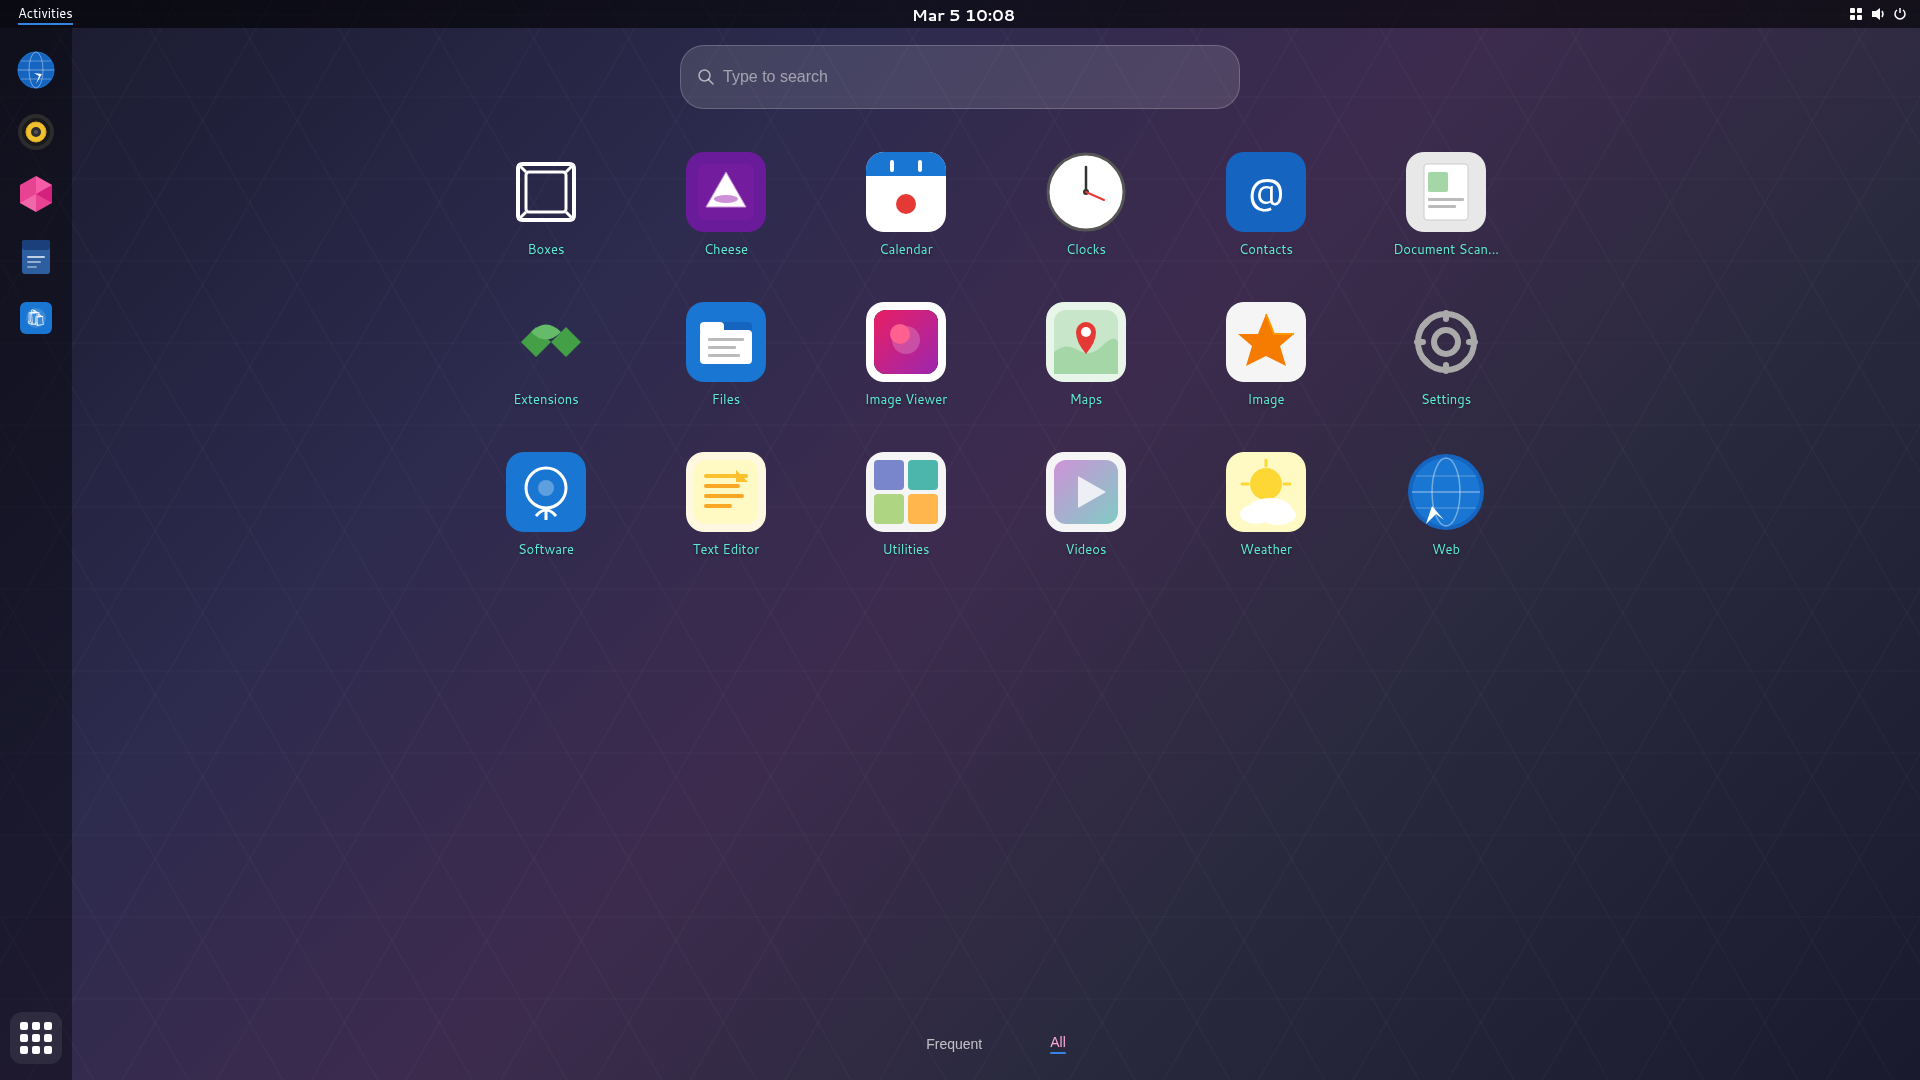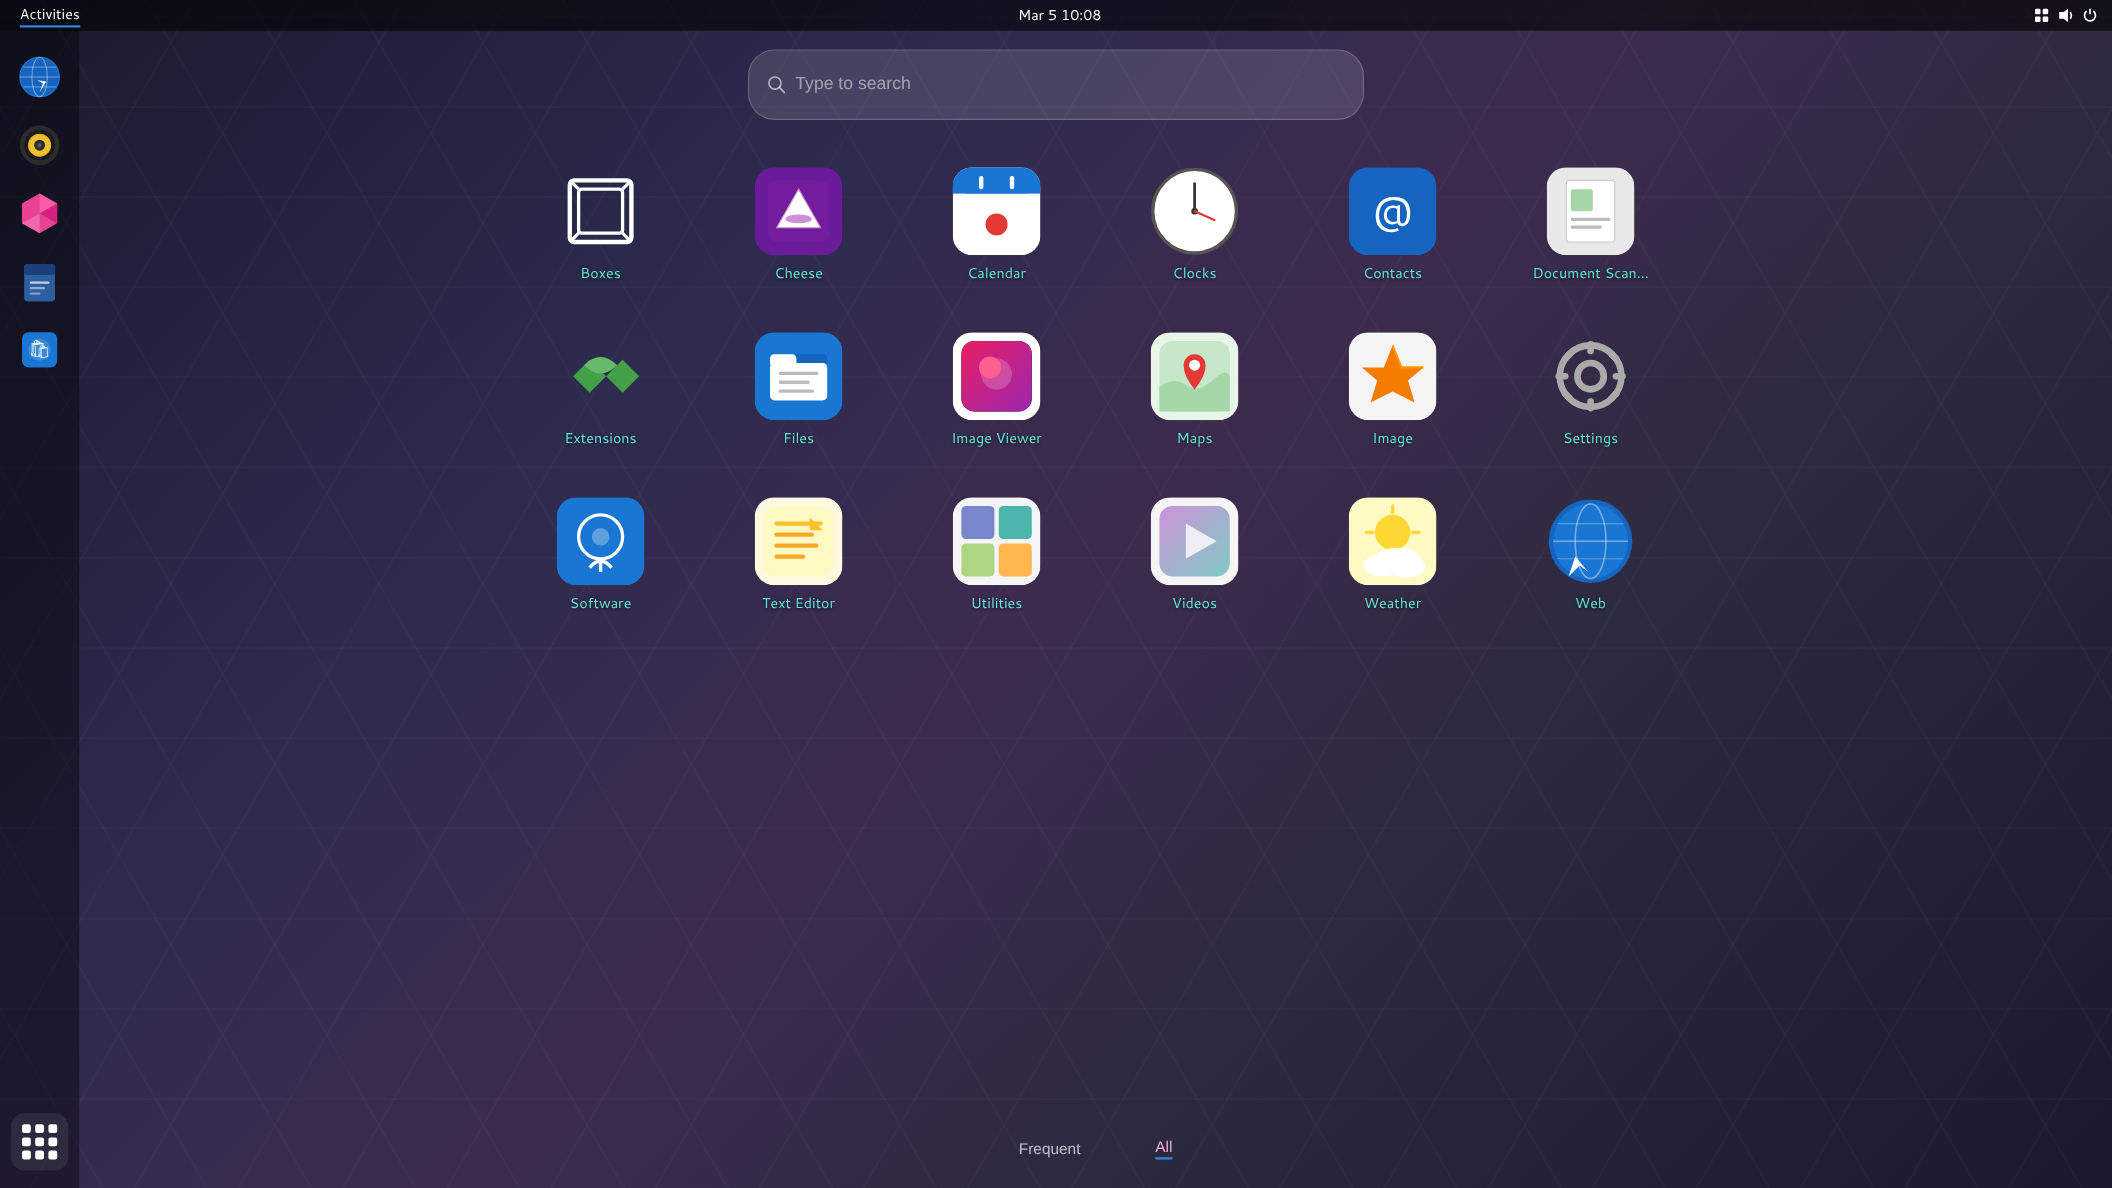--- a/index.html
+++ b/index.html
@@ -70,22 +70,22 @@
     }
     .topbar-activities::after {
       content: '';
       display: block;
       height: 2px;
       background: #3584e4;
       margin-top: 1px;
     }
     .topbar-datetime {
       color: white;
-      font-size: 13px;
-      font-weight: 400;
+      font-size: 16px;
+      font-weight: 700;
     }
     .topbar-right {
       display: flex;
       align-items: center;
       gap: 8px;
       color: white;
       font-size: 13px;
     }
     .topbar-icons {
       display: flex;

